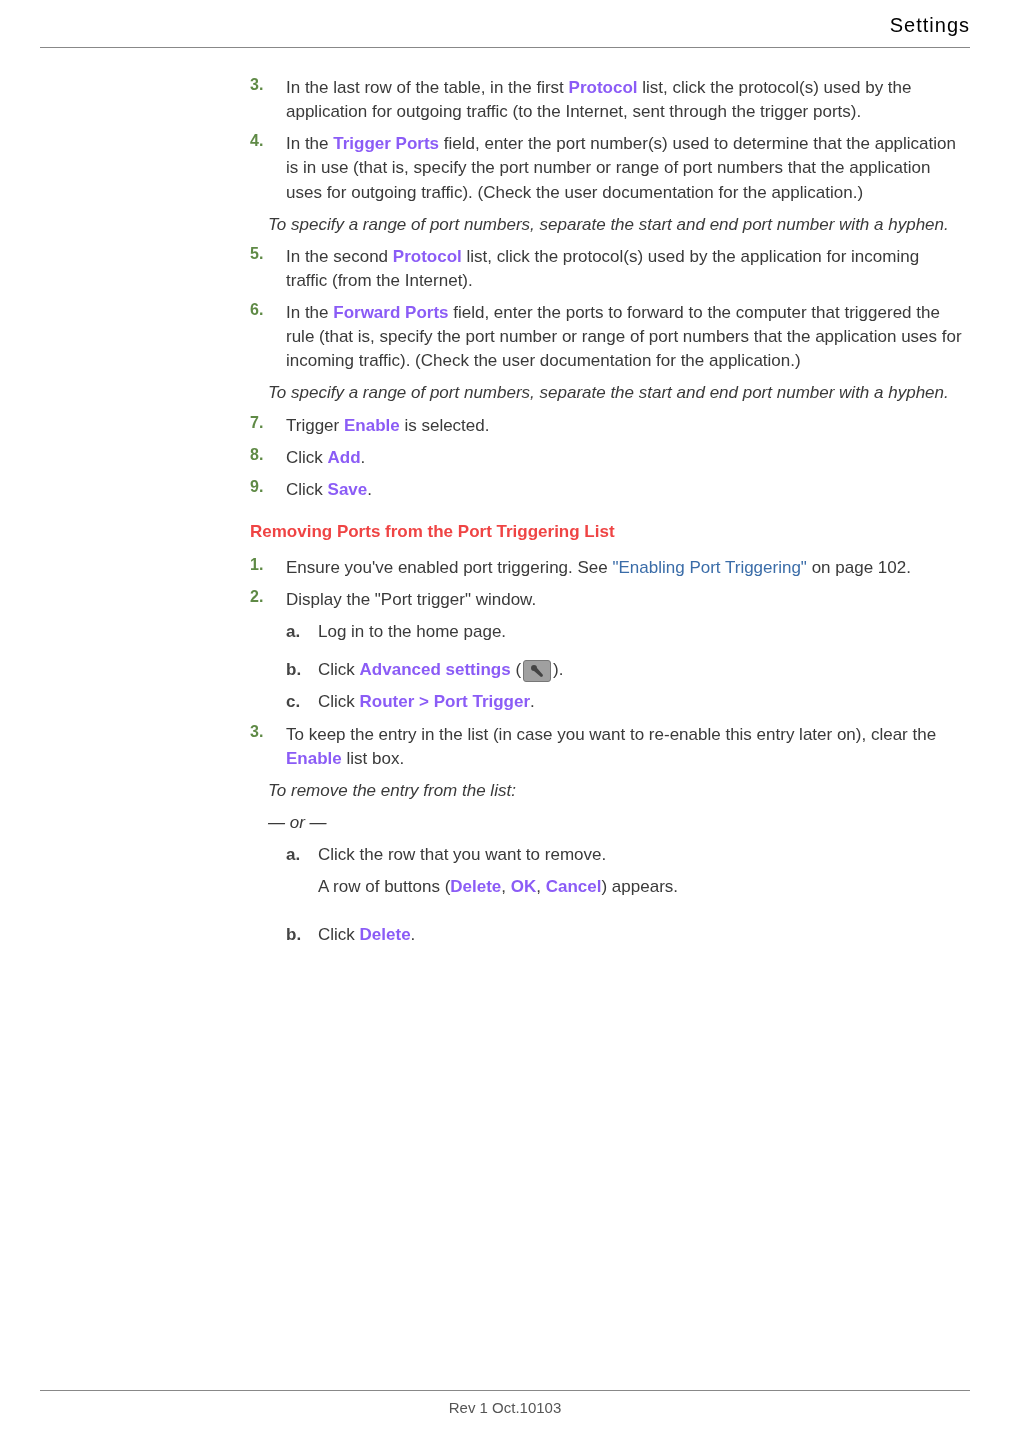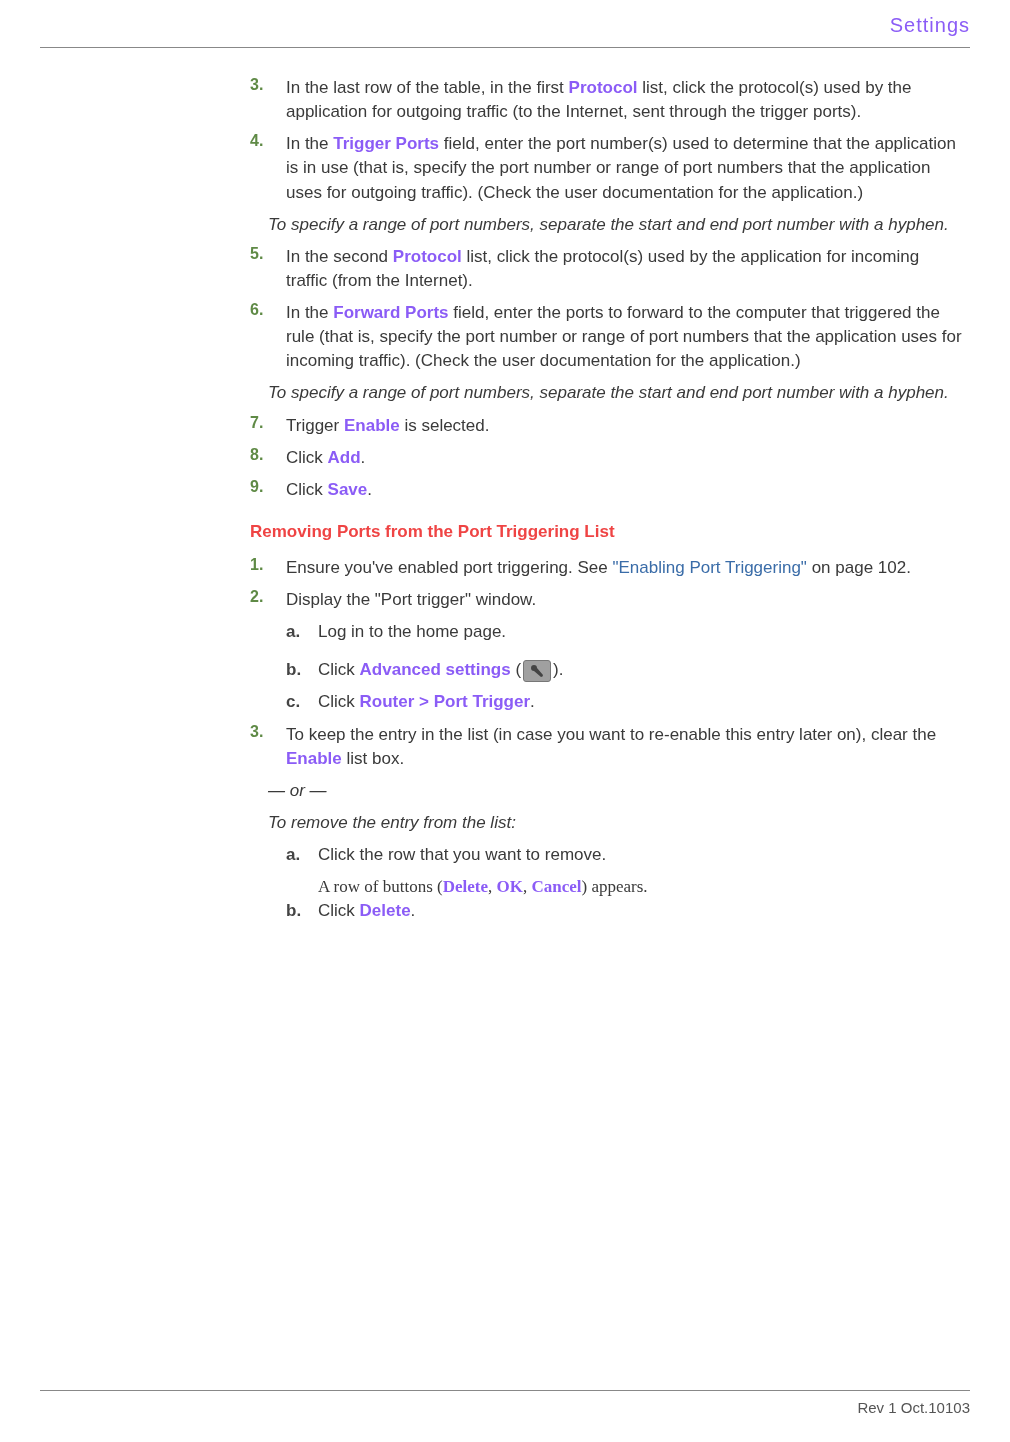--- a/index.html
+++ b/index.html
@@ -9,21 +9,21 @@
       color: #3a3a3a;
       background: #fff;
       width: 1010px;
       height: 1442px;
       position: relative;
       padding: 0 40px;
     }
     .header-title {
       text-align: right;
       font-size: 20px;
-      color: #8b5cf6;
+      color: #000000;
       padding: 14px 0 10px 0;
       letter-spacing: 1px;
     }
     .divider-top {
       border: none;
       border-top: 1px solid #888;
       margin-bottom: 28px;
     }
     .content {
       margin-left: 210px;
@@ -87,26 +87,26 @@
       left: 40px;
       right: 40px;
     }
     .divider-bottom {
       border: none;
       border-top: 1px solid #888;
       margin-bottom: 6px;
     }
     .footer-row {
       display: flex;
-      justify-content: flex-end;
+      justify-content: center;
       font-size: 15px;
       color: #555;
       margin-top: 8px;
     }
-    .indent-note { margin-left: 68px; margin-bottom:0; line-height:1.42;font-family:Liberation Serif, serif; }
+    .indent-note { margin-left: 68px; margin-bottom:24px; line-height:1.42; }
   </style>
 </head>
 <body>
 
 <div class="header-title">Settings</div>
 <hr class="divider-top">
 
 <div class="content">
   <div id="top-steps">
       <div class="num-item">
@@ -175,22 +175,22 @@
       <span>Click </span><span class="bold-term">Router &gt; Port Trigger</span><span>.</span>
     </div>
   </div>
 
   <div class="num-item">
     <div class="num-marker">3.</div>
     <div class="num-body">
       <span>To keep the entry in the list (in case you want to re-enable this entry later on), clear the </span><span class="bold-term">Enable</span><span> list box.</span>
     </div>
   </div>
+  <div class="continuation">To remove the entry from the list:</div>
   <div class="continuation">— or —</div>
-  <div class="continuation">To remove the entry from the list:</div>
 
   <div class="sub-item">
     <div class="sub-marker">a.</div>
     <div class="sub-body">Click the row that you want to remove.</div>
   </div>
   <div class="indent-note">
     <span>A row of buttons (</span><span class="bold-term">Delete</span><span>, </span><span class="bold-term">OK</span><span>, </span><span class="bold-term">Cancel</span><span>) appears.</span>
   </div>
 
   <div class="sub-item">

